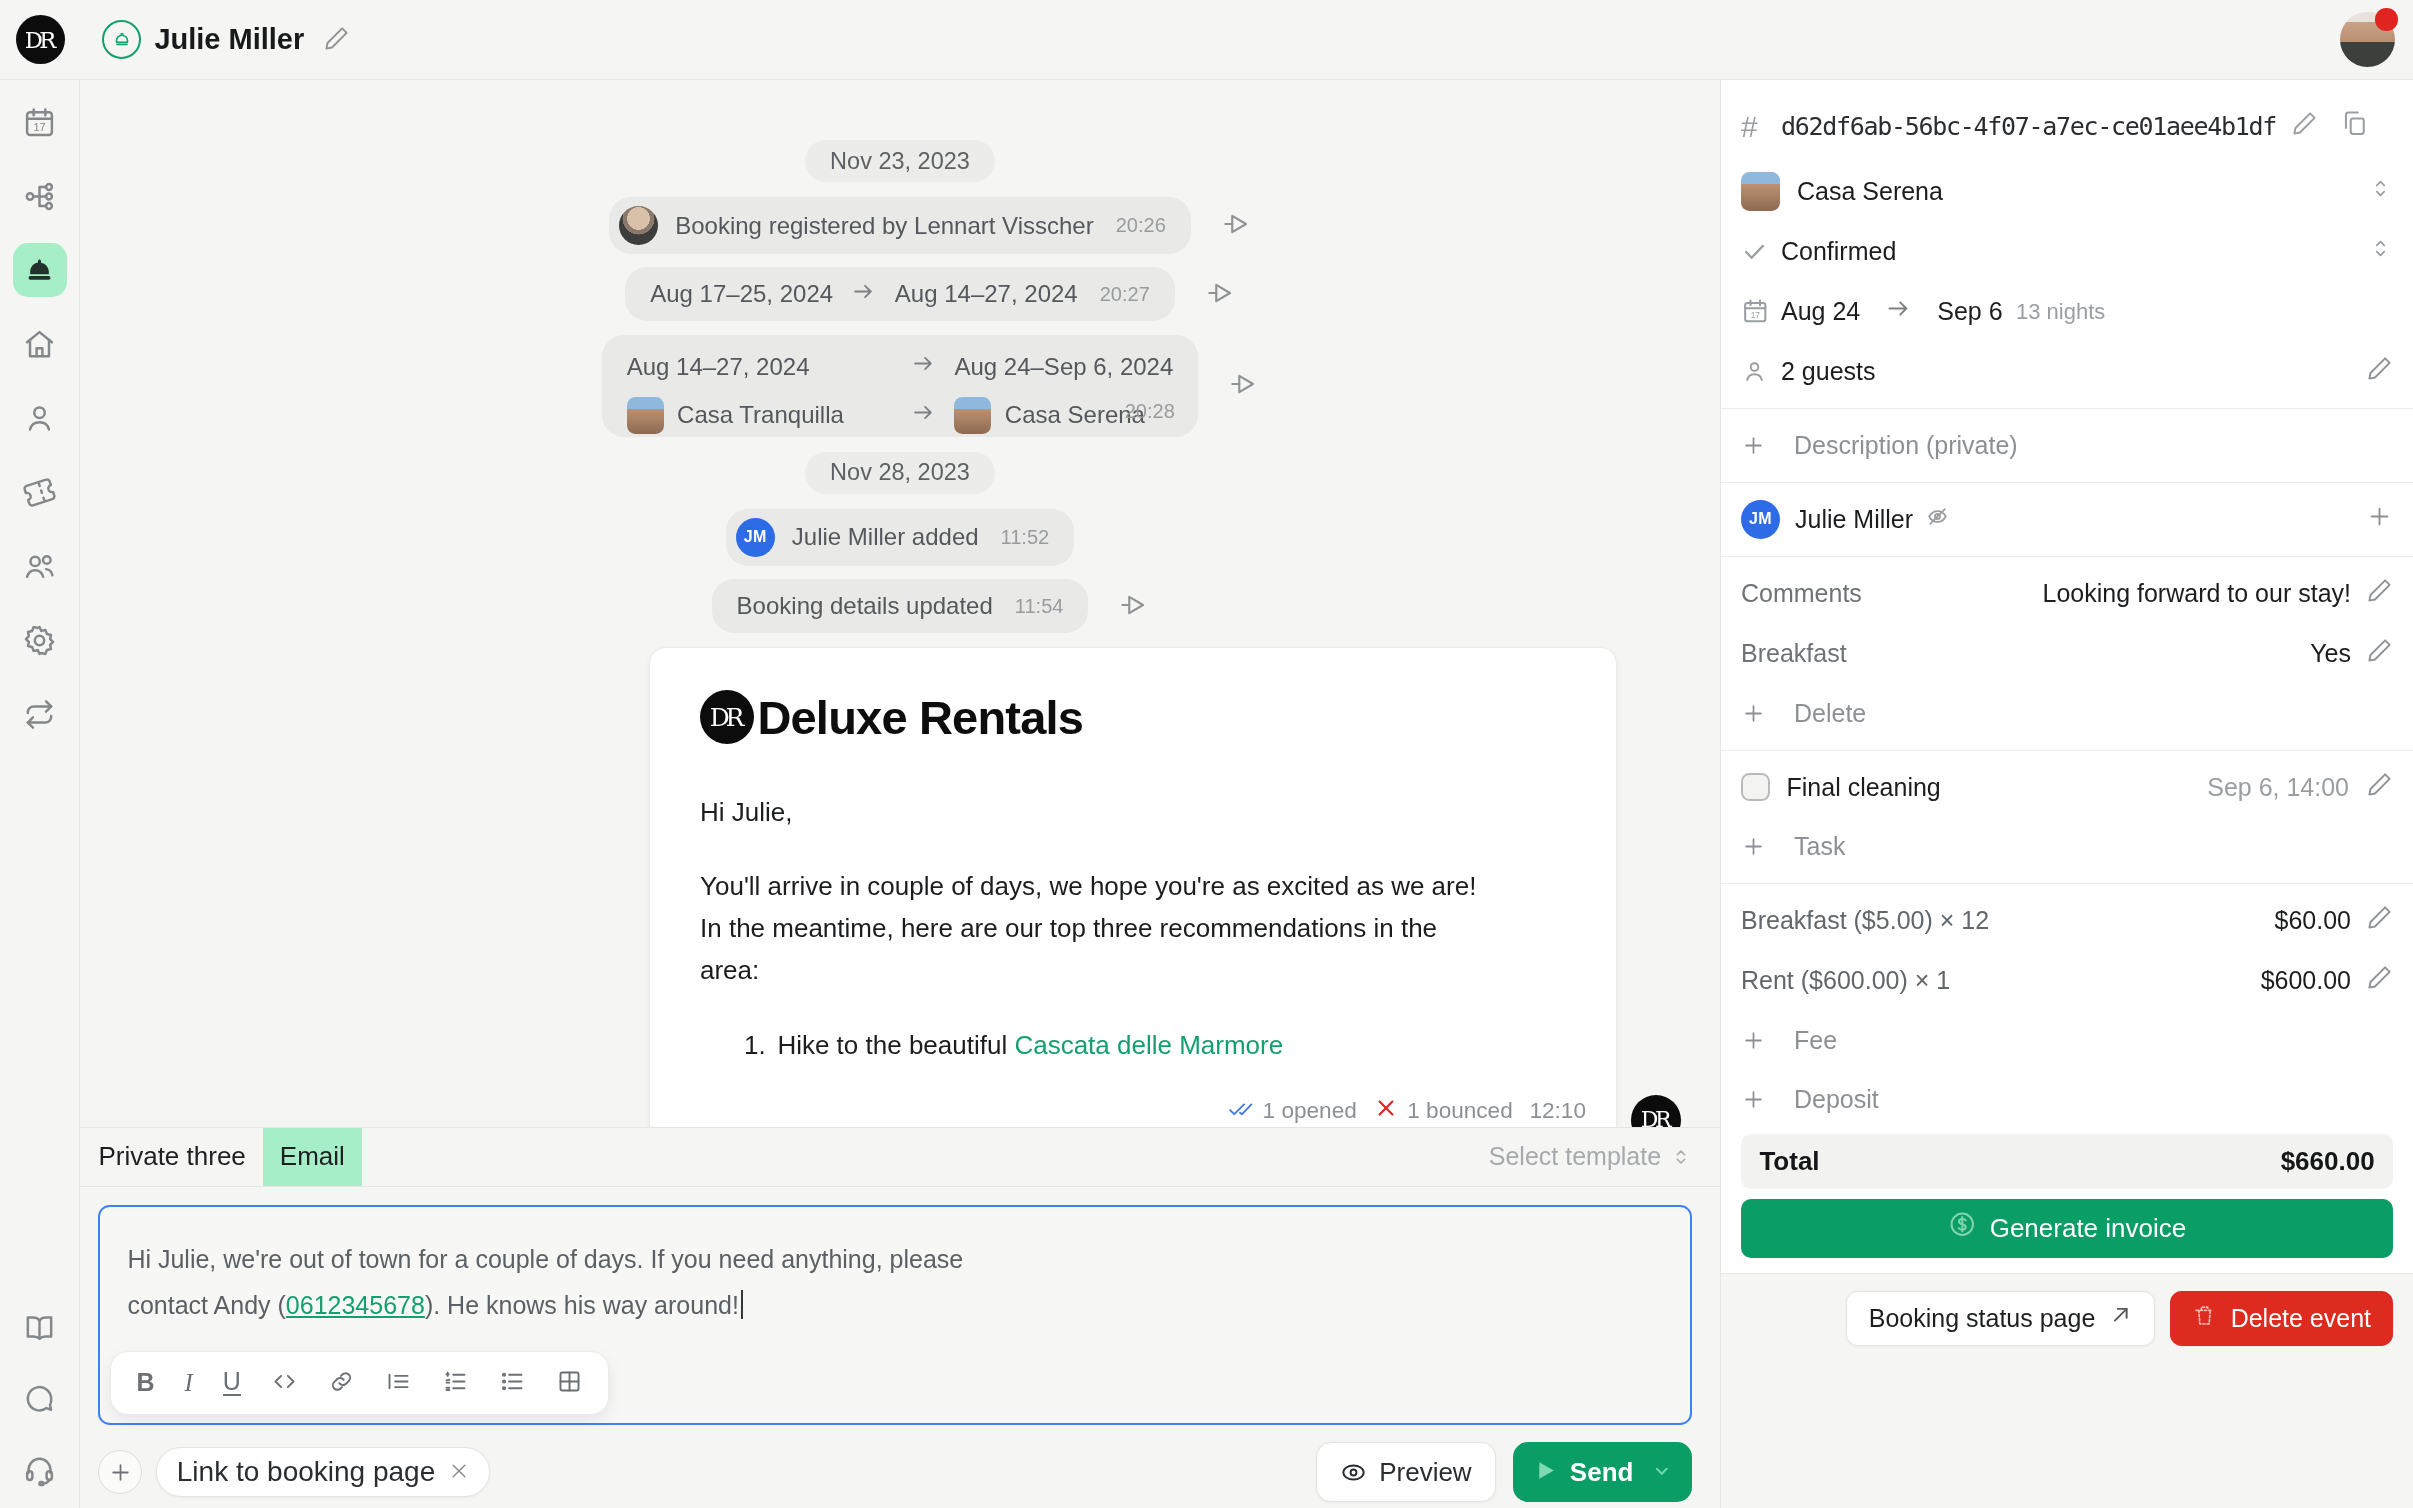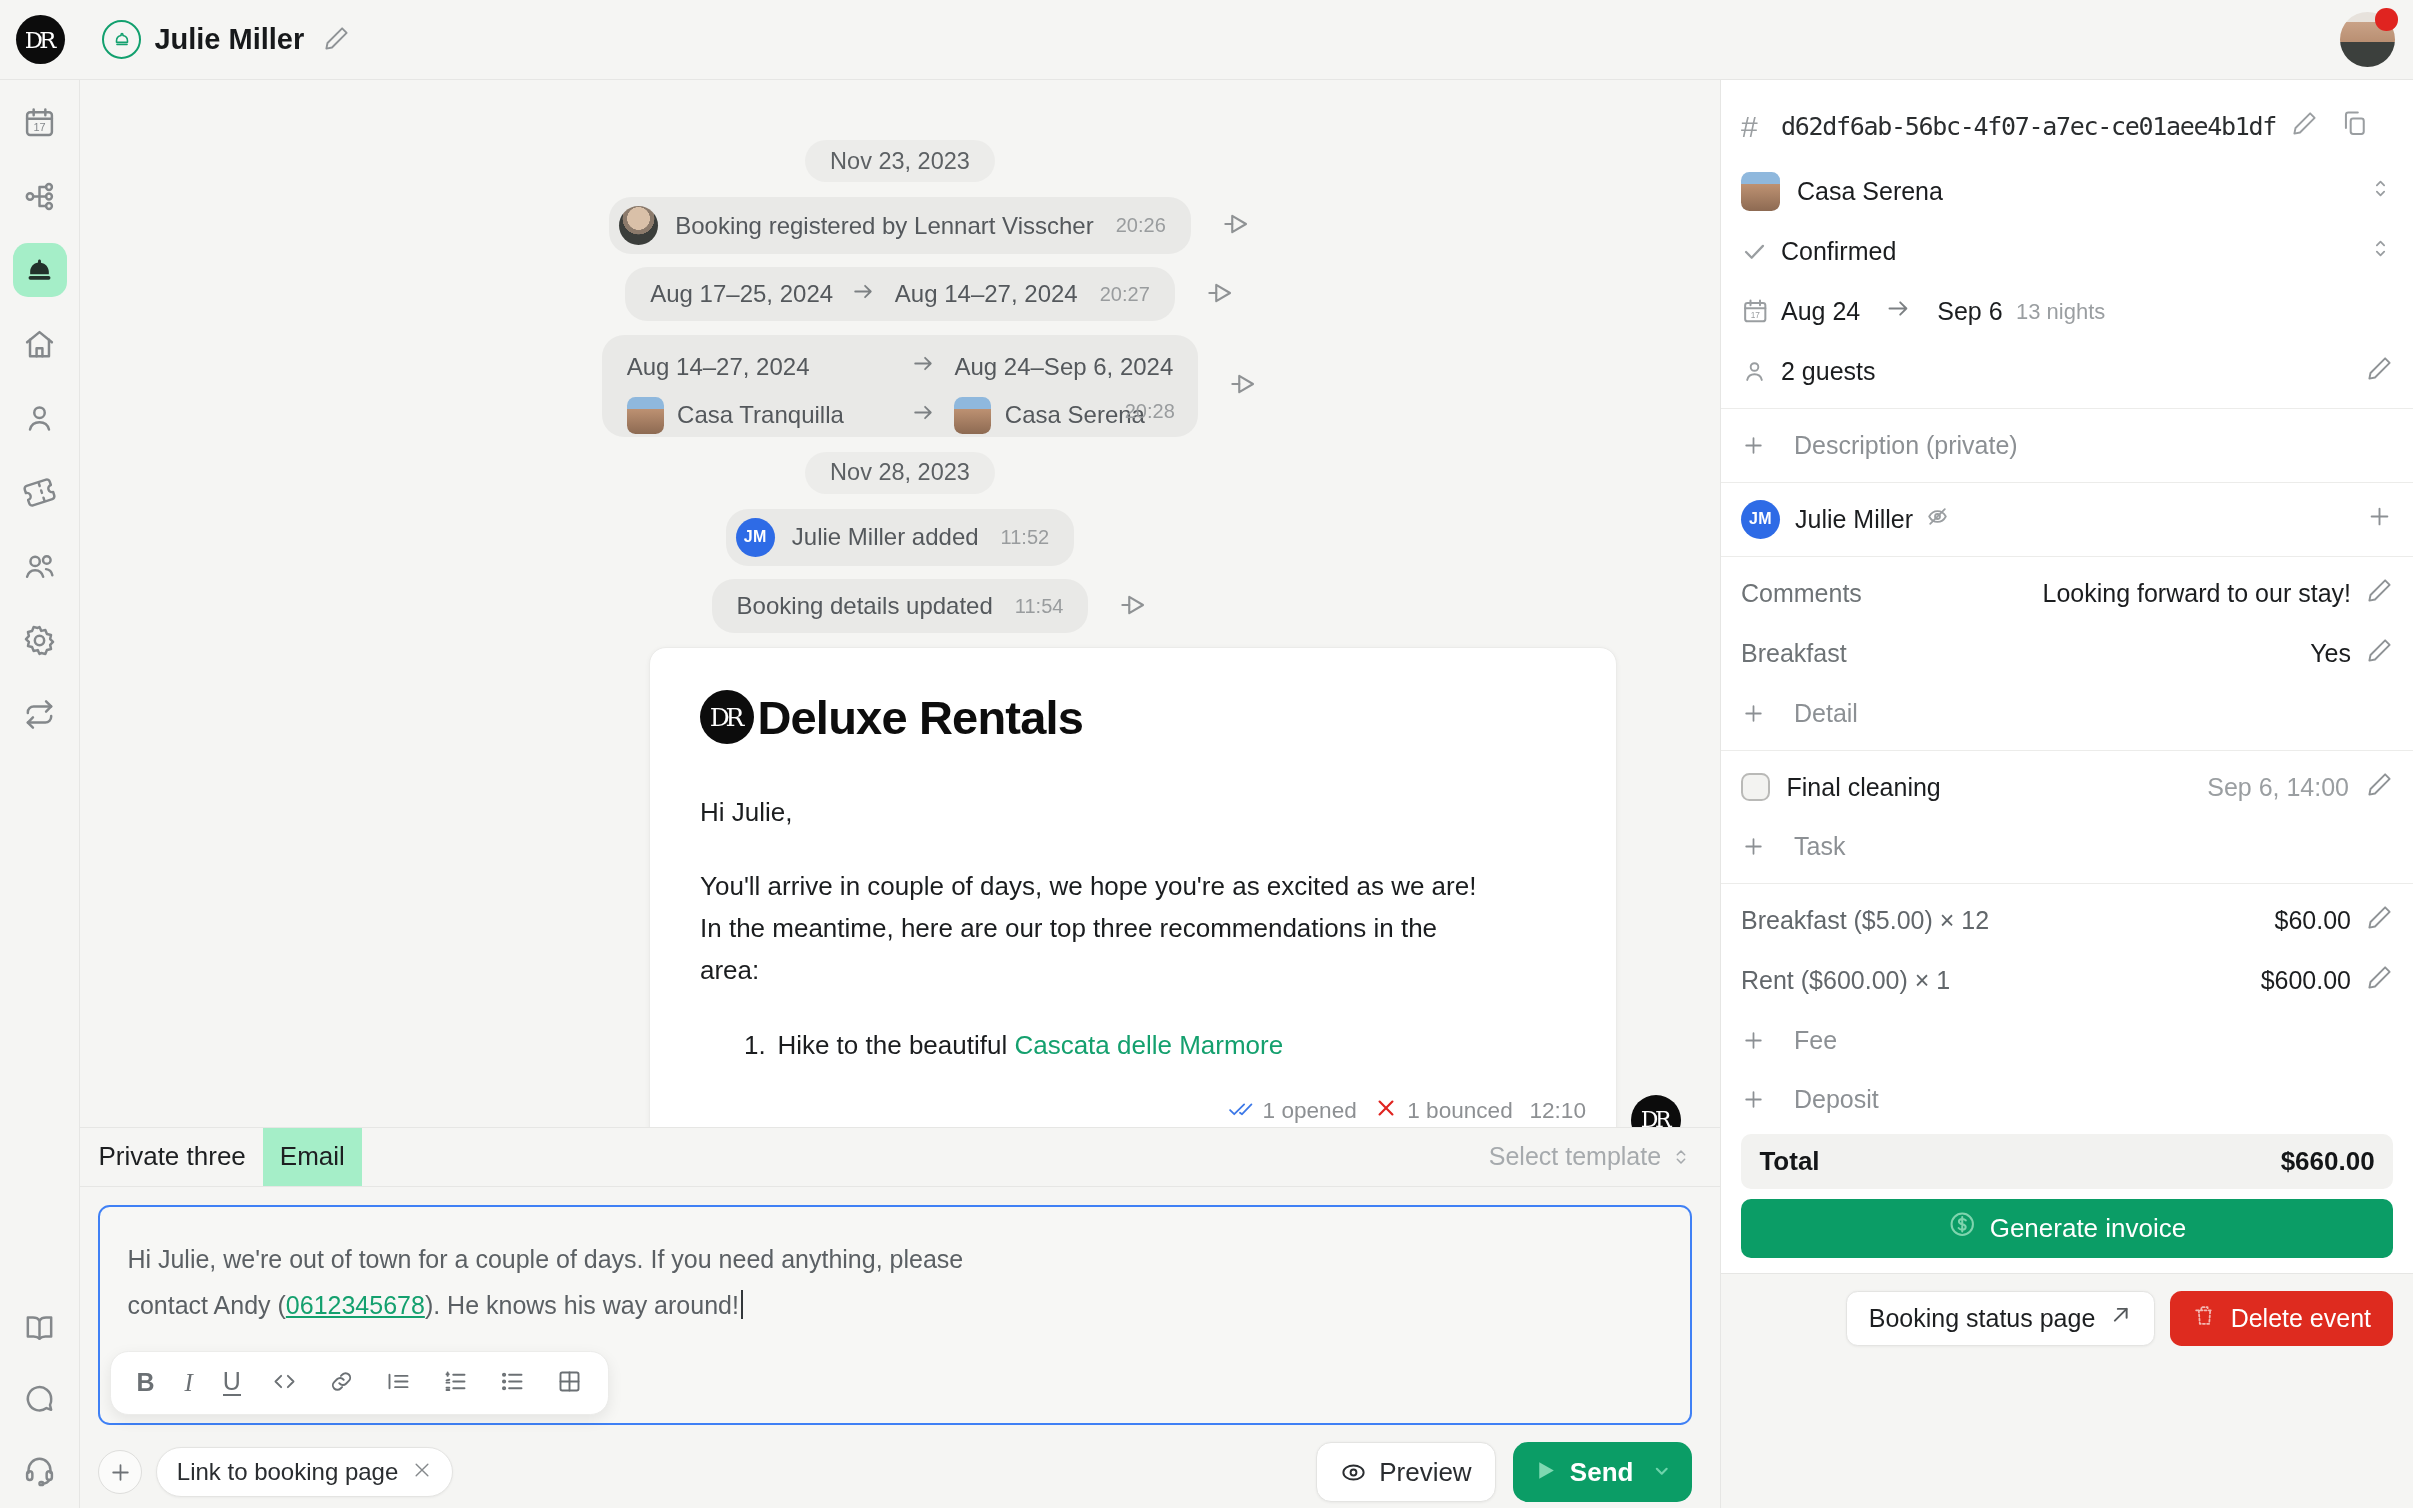--- a/index.html
+++ b/index.html
@@ -85,21 +85,21 @@
   .caret { display:inline-block; width:2.1px; height:28.5px; background:#33373a; vertical-align:-5px; margin-left:1.7px; }
   .fmt-bar { position:absolute; left:10px; bottom:8.4px; height:64px; background:#fff; border:0.8px solid #ececea; border-radius:18.4px;
              box-shadow:0 5px 15px rgba(0,0,0,.08); display:flex; align-items:center; gap:30px; padding:0 25px; color:#6b7074; }
   .fmt-b { font-size:25px; font-weight:bold; }
   .fmt-i { font-size:25px; font-style:italic; font-family:"Liberation Serif", serif; }
   .fmt-u { font-size:25px; border-bottom:2.5px solid #6b7074; line-height:25px; }
   .actions-row { display:flex; align-items:center; margin:17px 28px 0 18.4px; padding-bottom:6.7px; }
   .plus-btn { width:44px; height:44px; border-radius:50%; border:1.3px solid #dededc; background:#fbfbfa; color:#6e7276;
               display:flex; align-items:center; justify-content:center; }
   .link-chip { margin-left:13.4px; height:50px; background:#fff; border:0.8px solid #e4e4e2; border-radius:25px; box-shadow:0 0.8px 2.5px rgba(0,0,0,.05);
-               display:flex; align-items:center; gap:13.4px; padding:0 20px; font-size:24px; color:#2a2d30; }
+               display:flex; align-items:center; gap:13.4px; padding:0 20px; font-size:28px; color:#2a2d30; }
   .link-chip .x { color:#85898c; }
   .preview-btn { margin-left:auto; height:60px; background:#fff; border:0.8px solid #e4e4e2; border-radius:15px; box-shadow:0 0.8px 2.5px rgba(0,0,0,.05);
                  display:flex; align-items:center; gap:11.7px; padding:0 23.5px; font-size:26px; color:#2a2d30; }
   .send-btn { margin-left:17px; height:60px; background:#0b9d66; border-radius:15px; display:flex; align-items:center; gap:11.7px; padding:0 18.4px 0 20px; }
   .send-btn .lbl { color:#fff; font-size:26px; font-weight:bold; }
   .send-tri { color:#7fd9b2; }
   .send-chev { color:#6fd3ab; margin-left:5px; }
 
   
   .details { background:#fff; border-left:0.8px solid #e6e6e4; display:flex; flex-direction:column; padding:11.7px 20px 0 20px; font-size:25px; }
@@ -593,21 +593,21 @@
         <span class="pen"><svg class="ic" width="27" height="27" viewBox="0 0 24 24">
               <path d="M17 3l4 4L8 20l-5 1 1-5L17 3z"></path>
             </svg></span>
       </span>
     </div>
 
     <div class="addrow">
       <svg class="ic" width="25" height="25" viewBox="0 0 24 24">
           <path d="M12 5v14M5 12h14"></path>
         </svg>
-      <span>Detail</span>
+      <span>Delete</span>
     </div>
 
     <div class="divider"></div>
 
     <div class="drow">
       <span class="checkbox"></span>
       <span class="val">Final cleaning</span>
       <span class="due">
         <span>Sep 6, 14:00</span>
         <span class="pen"><svg class="ic" width="27" height="27" viewBox="0 0 24 24">

